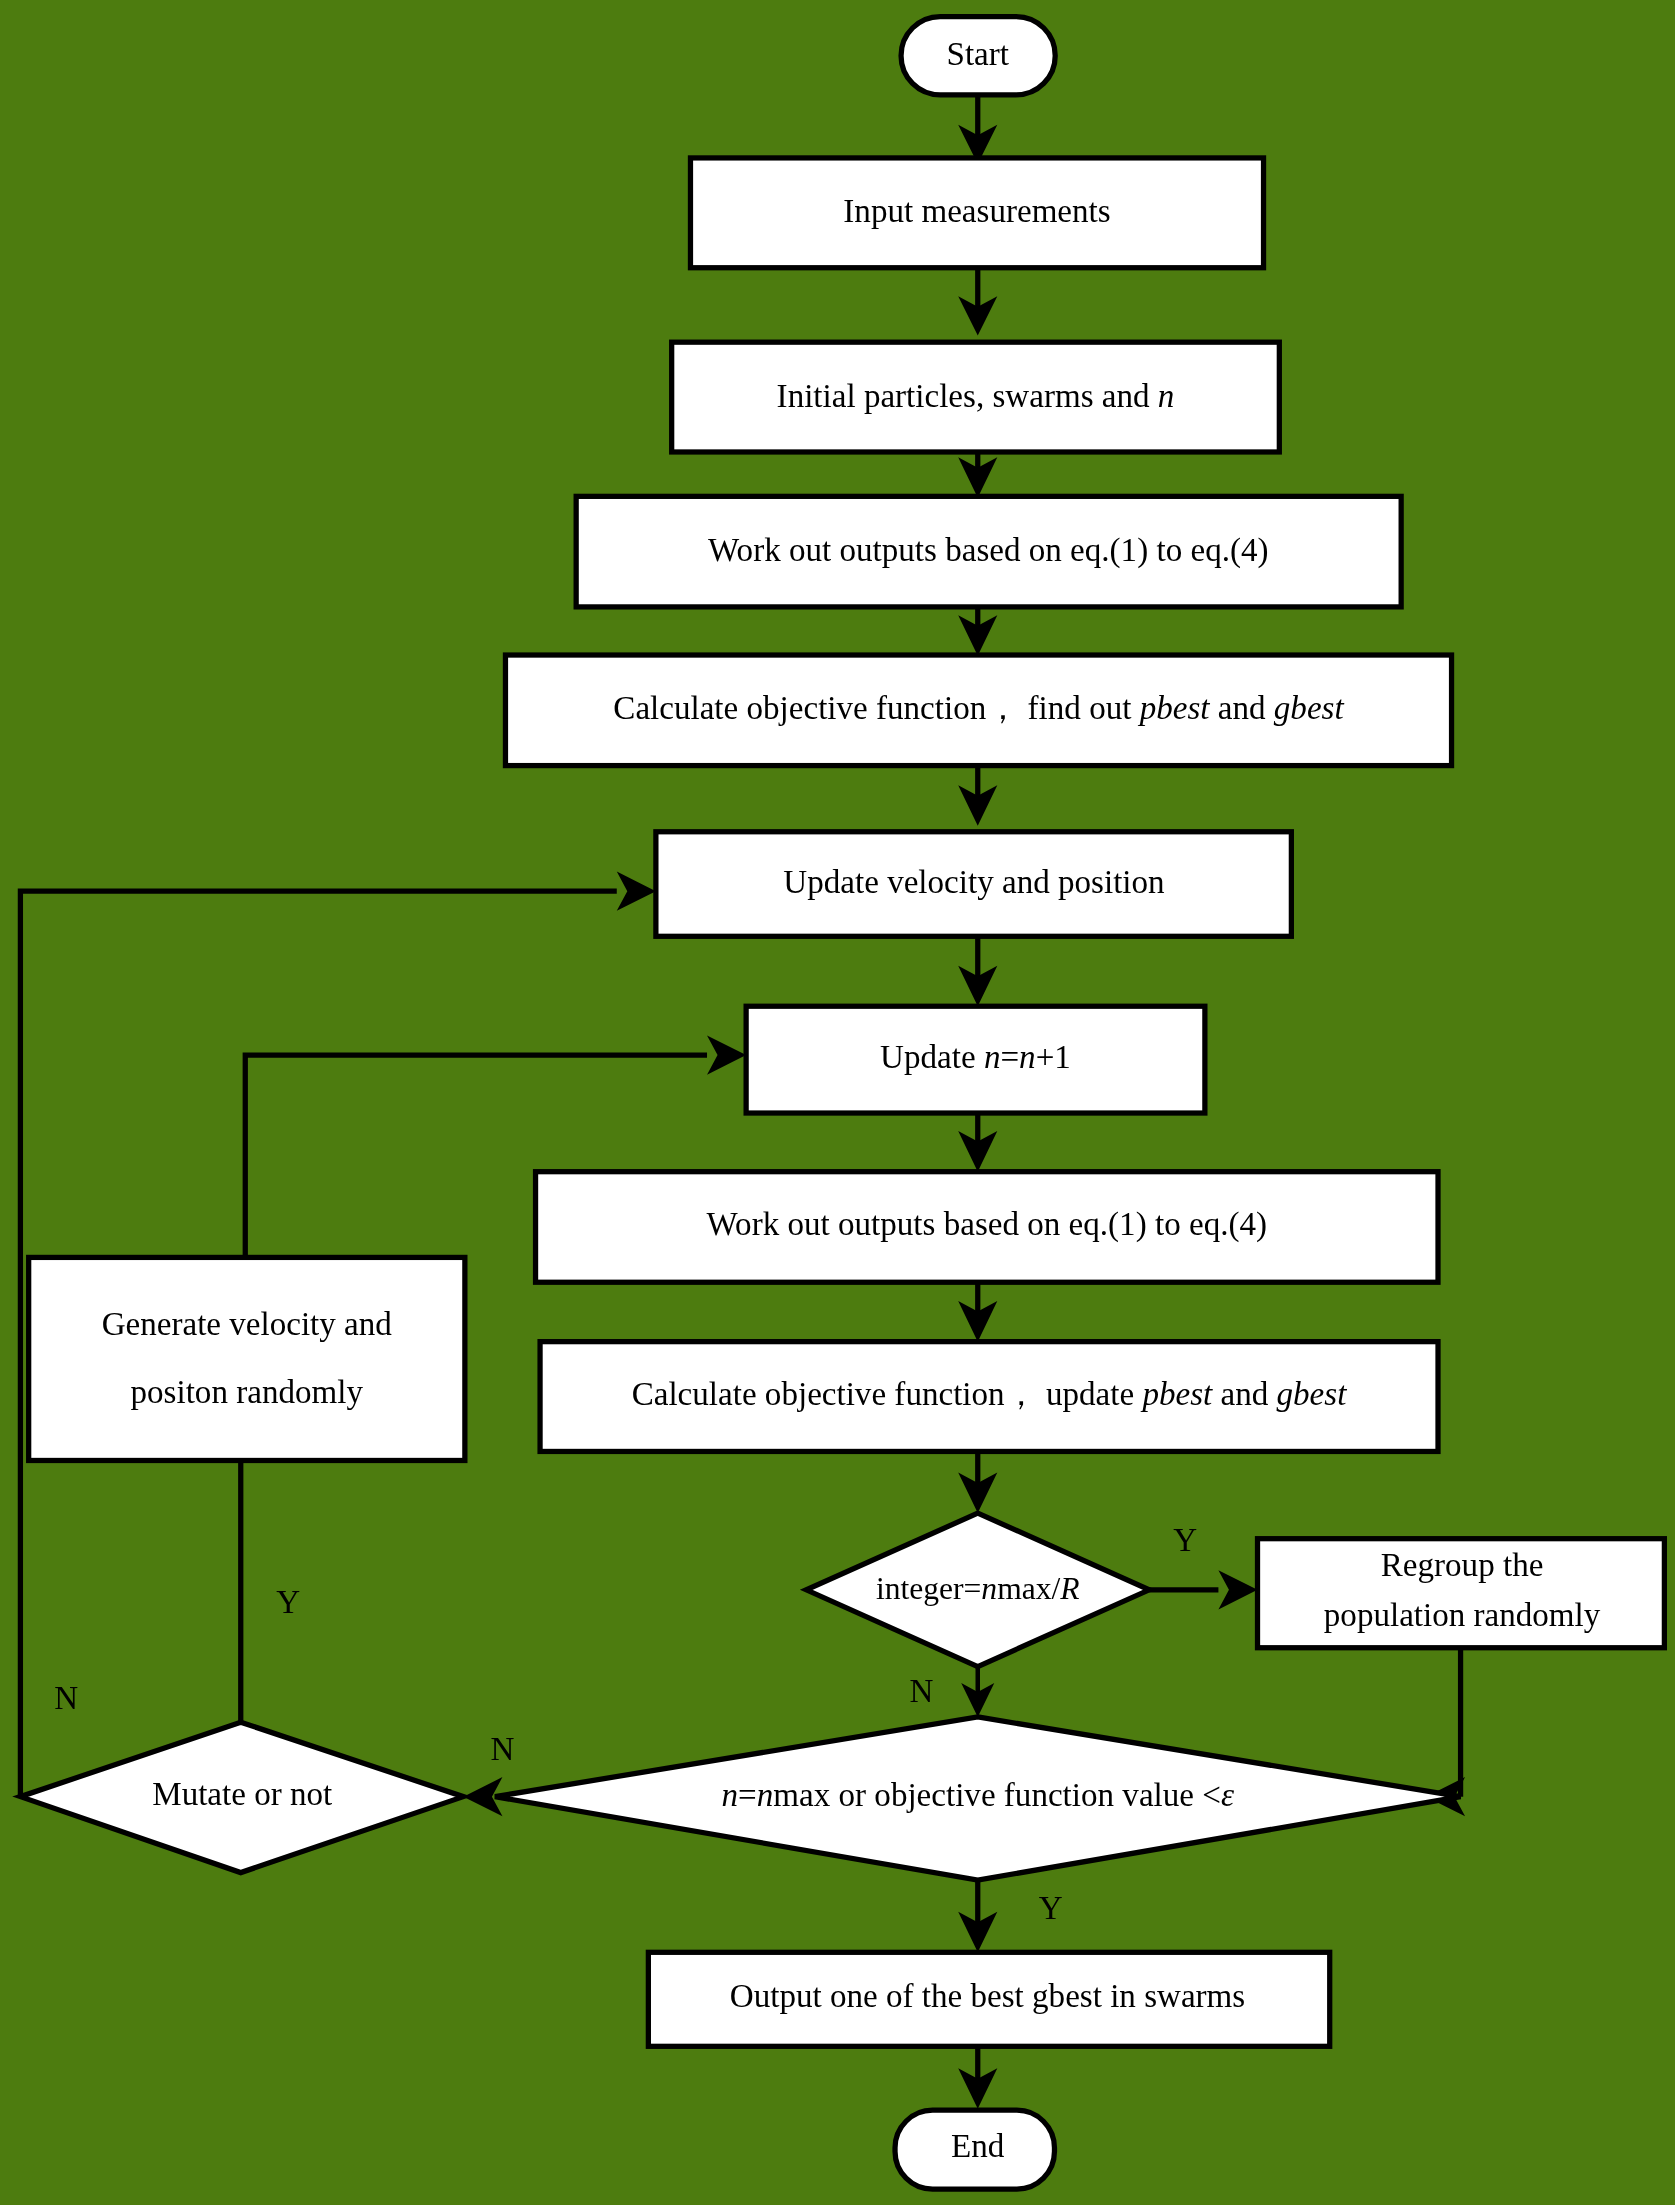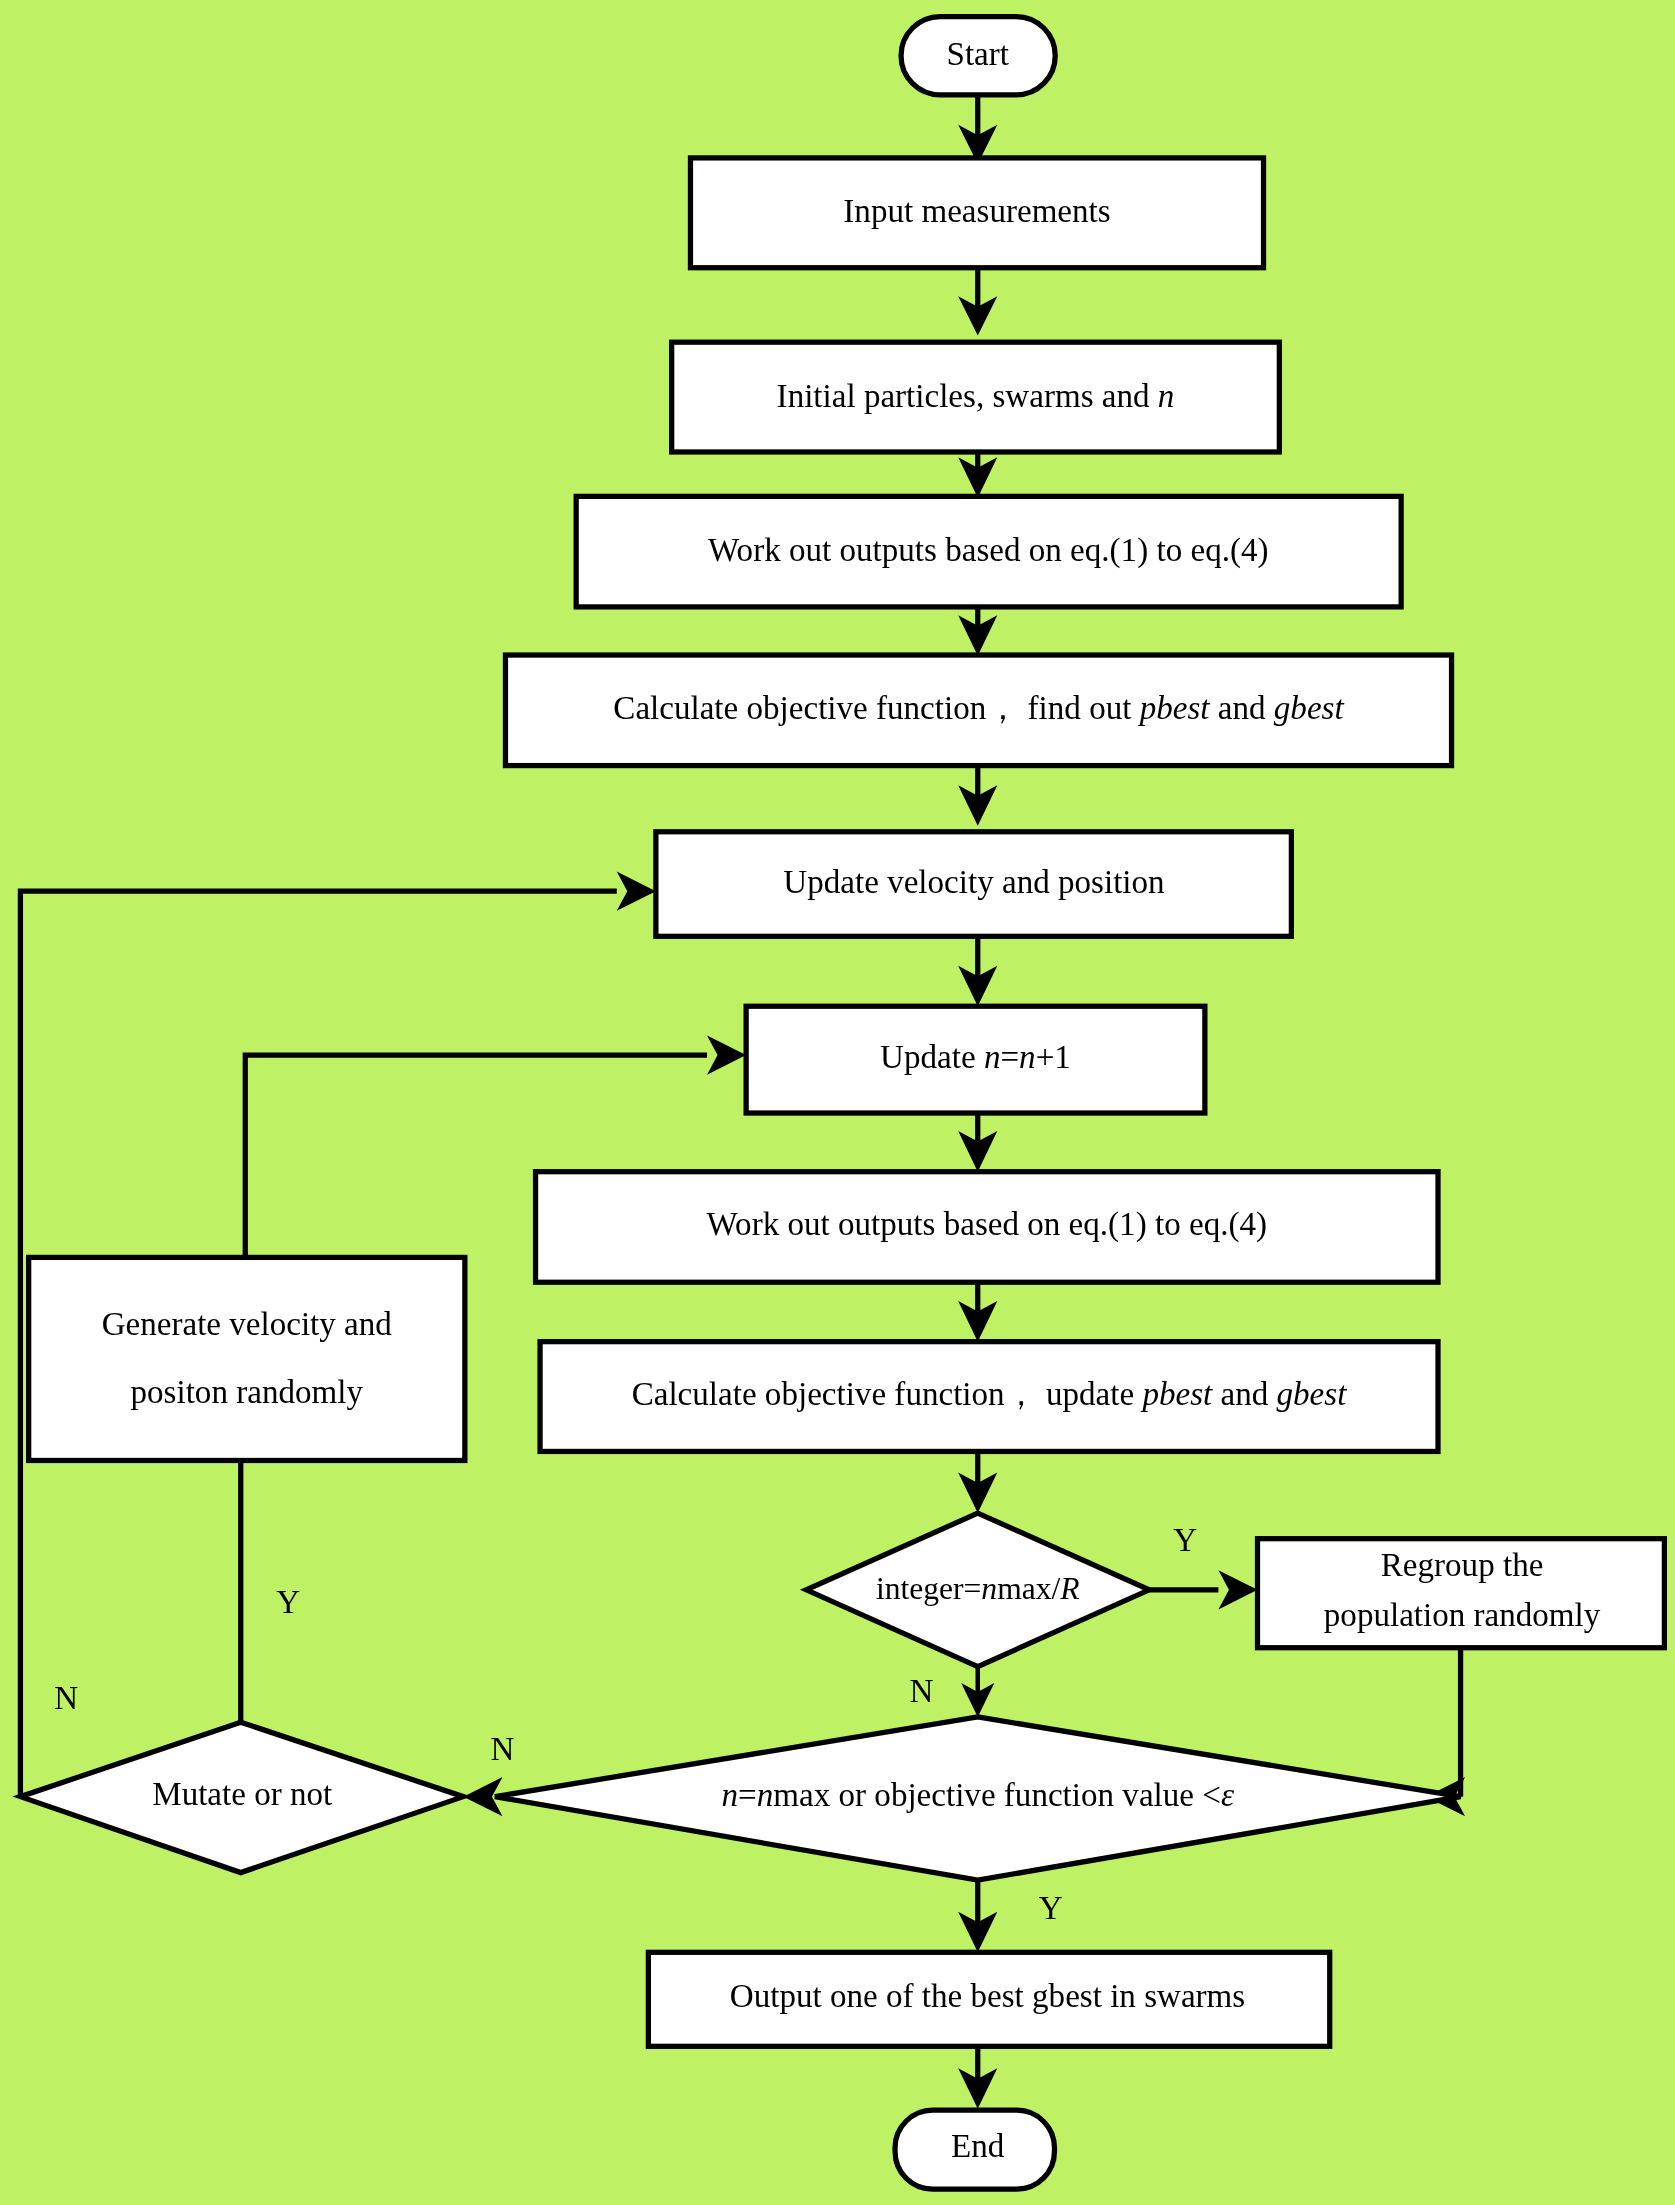--- a/index.html
+++ b/index.html
@@ -7,21 +7,21 @@
     padding: 0;
     background: #ffffff;
   }
   body {
     font-family: "Liberation Serif", "DejaVu Serif", serif;
   }
   #flow-root {
     position: relative;
     width: 1675px;
     height: 2205px;
-    background: #bef264;
+    background: #4d7c0f;
     overflow: hidden;
   }
   svg#flow-svg {
     position: absolute;
     left: 0; top: 0;
     width: 1675px;
     height: 2205px;
     display: block;
   }
   .node-shape {

